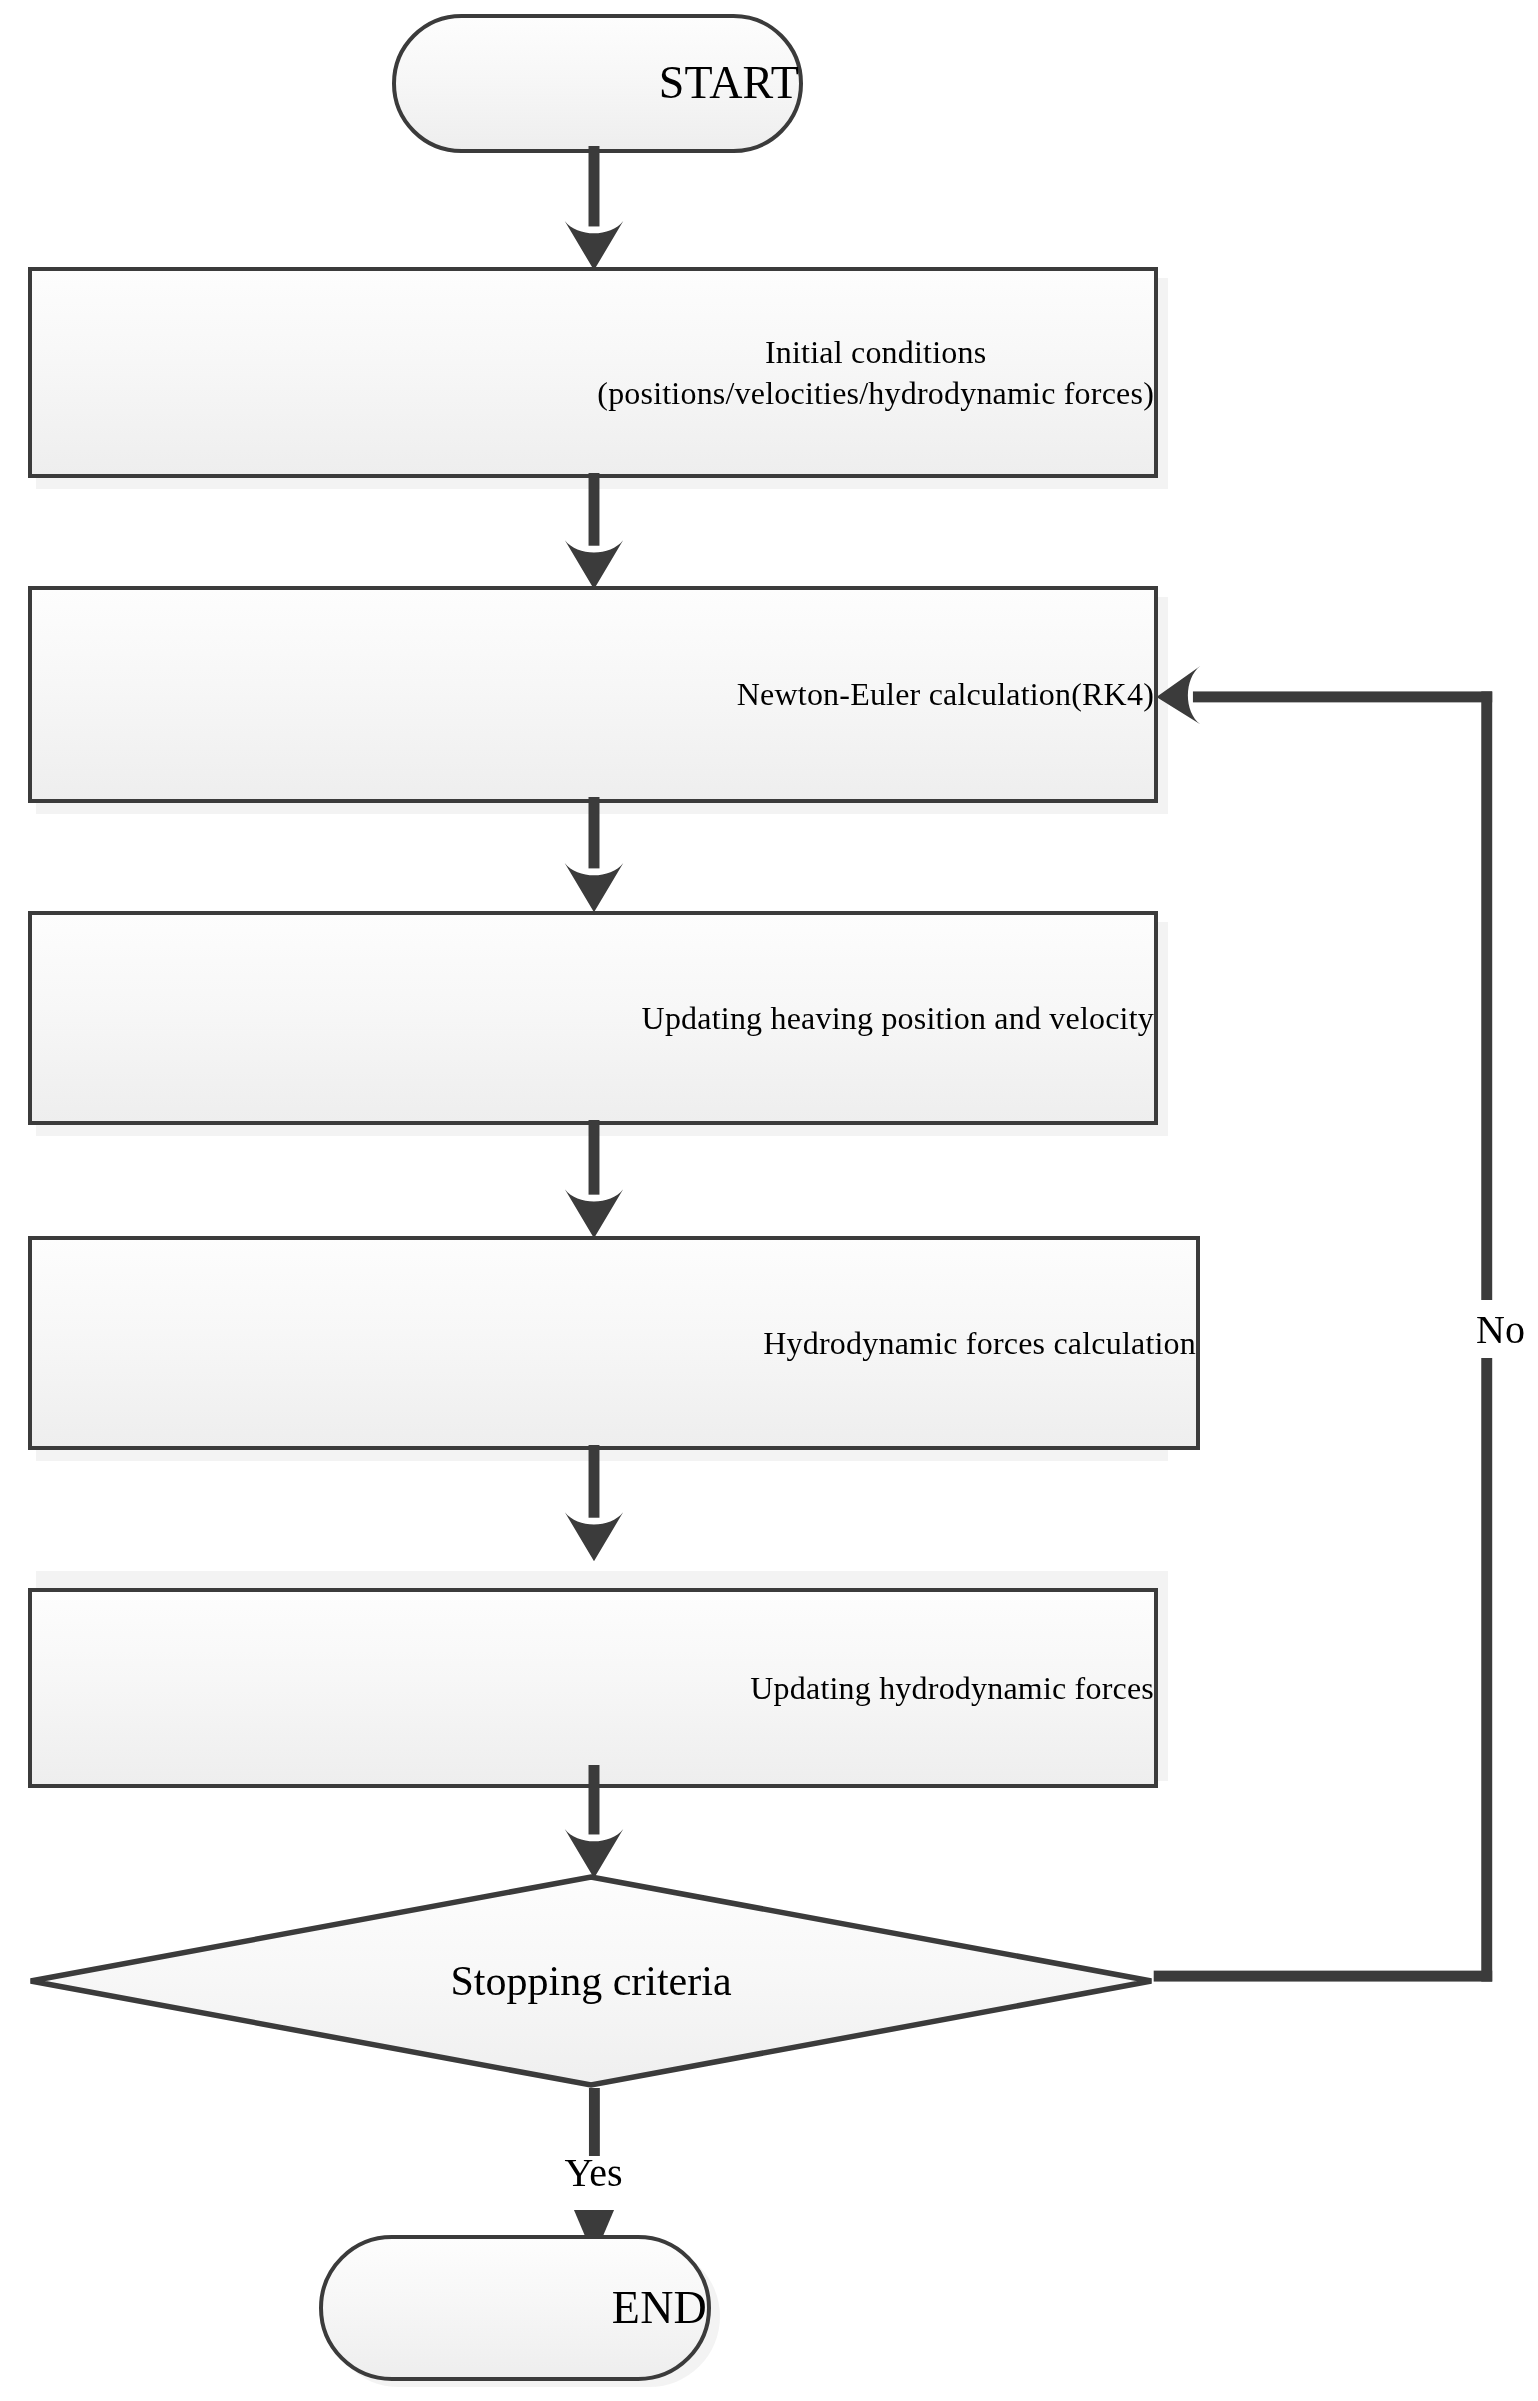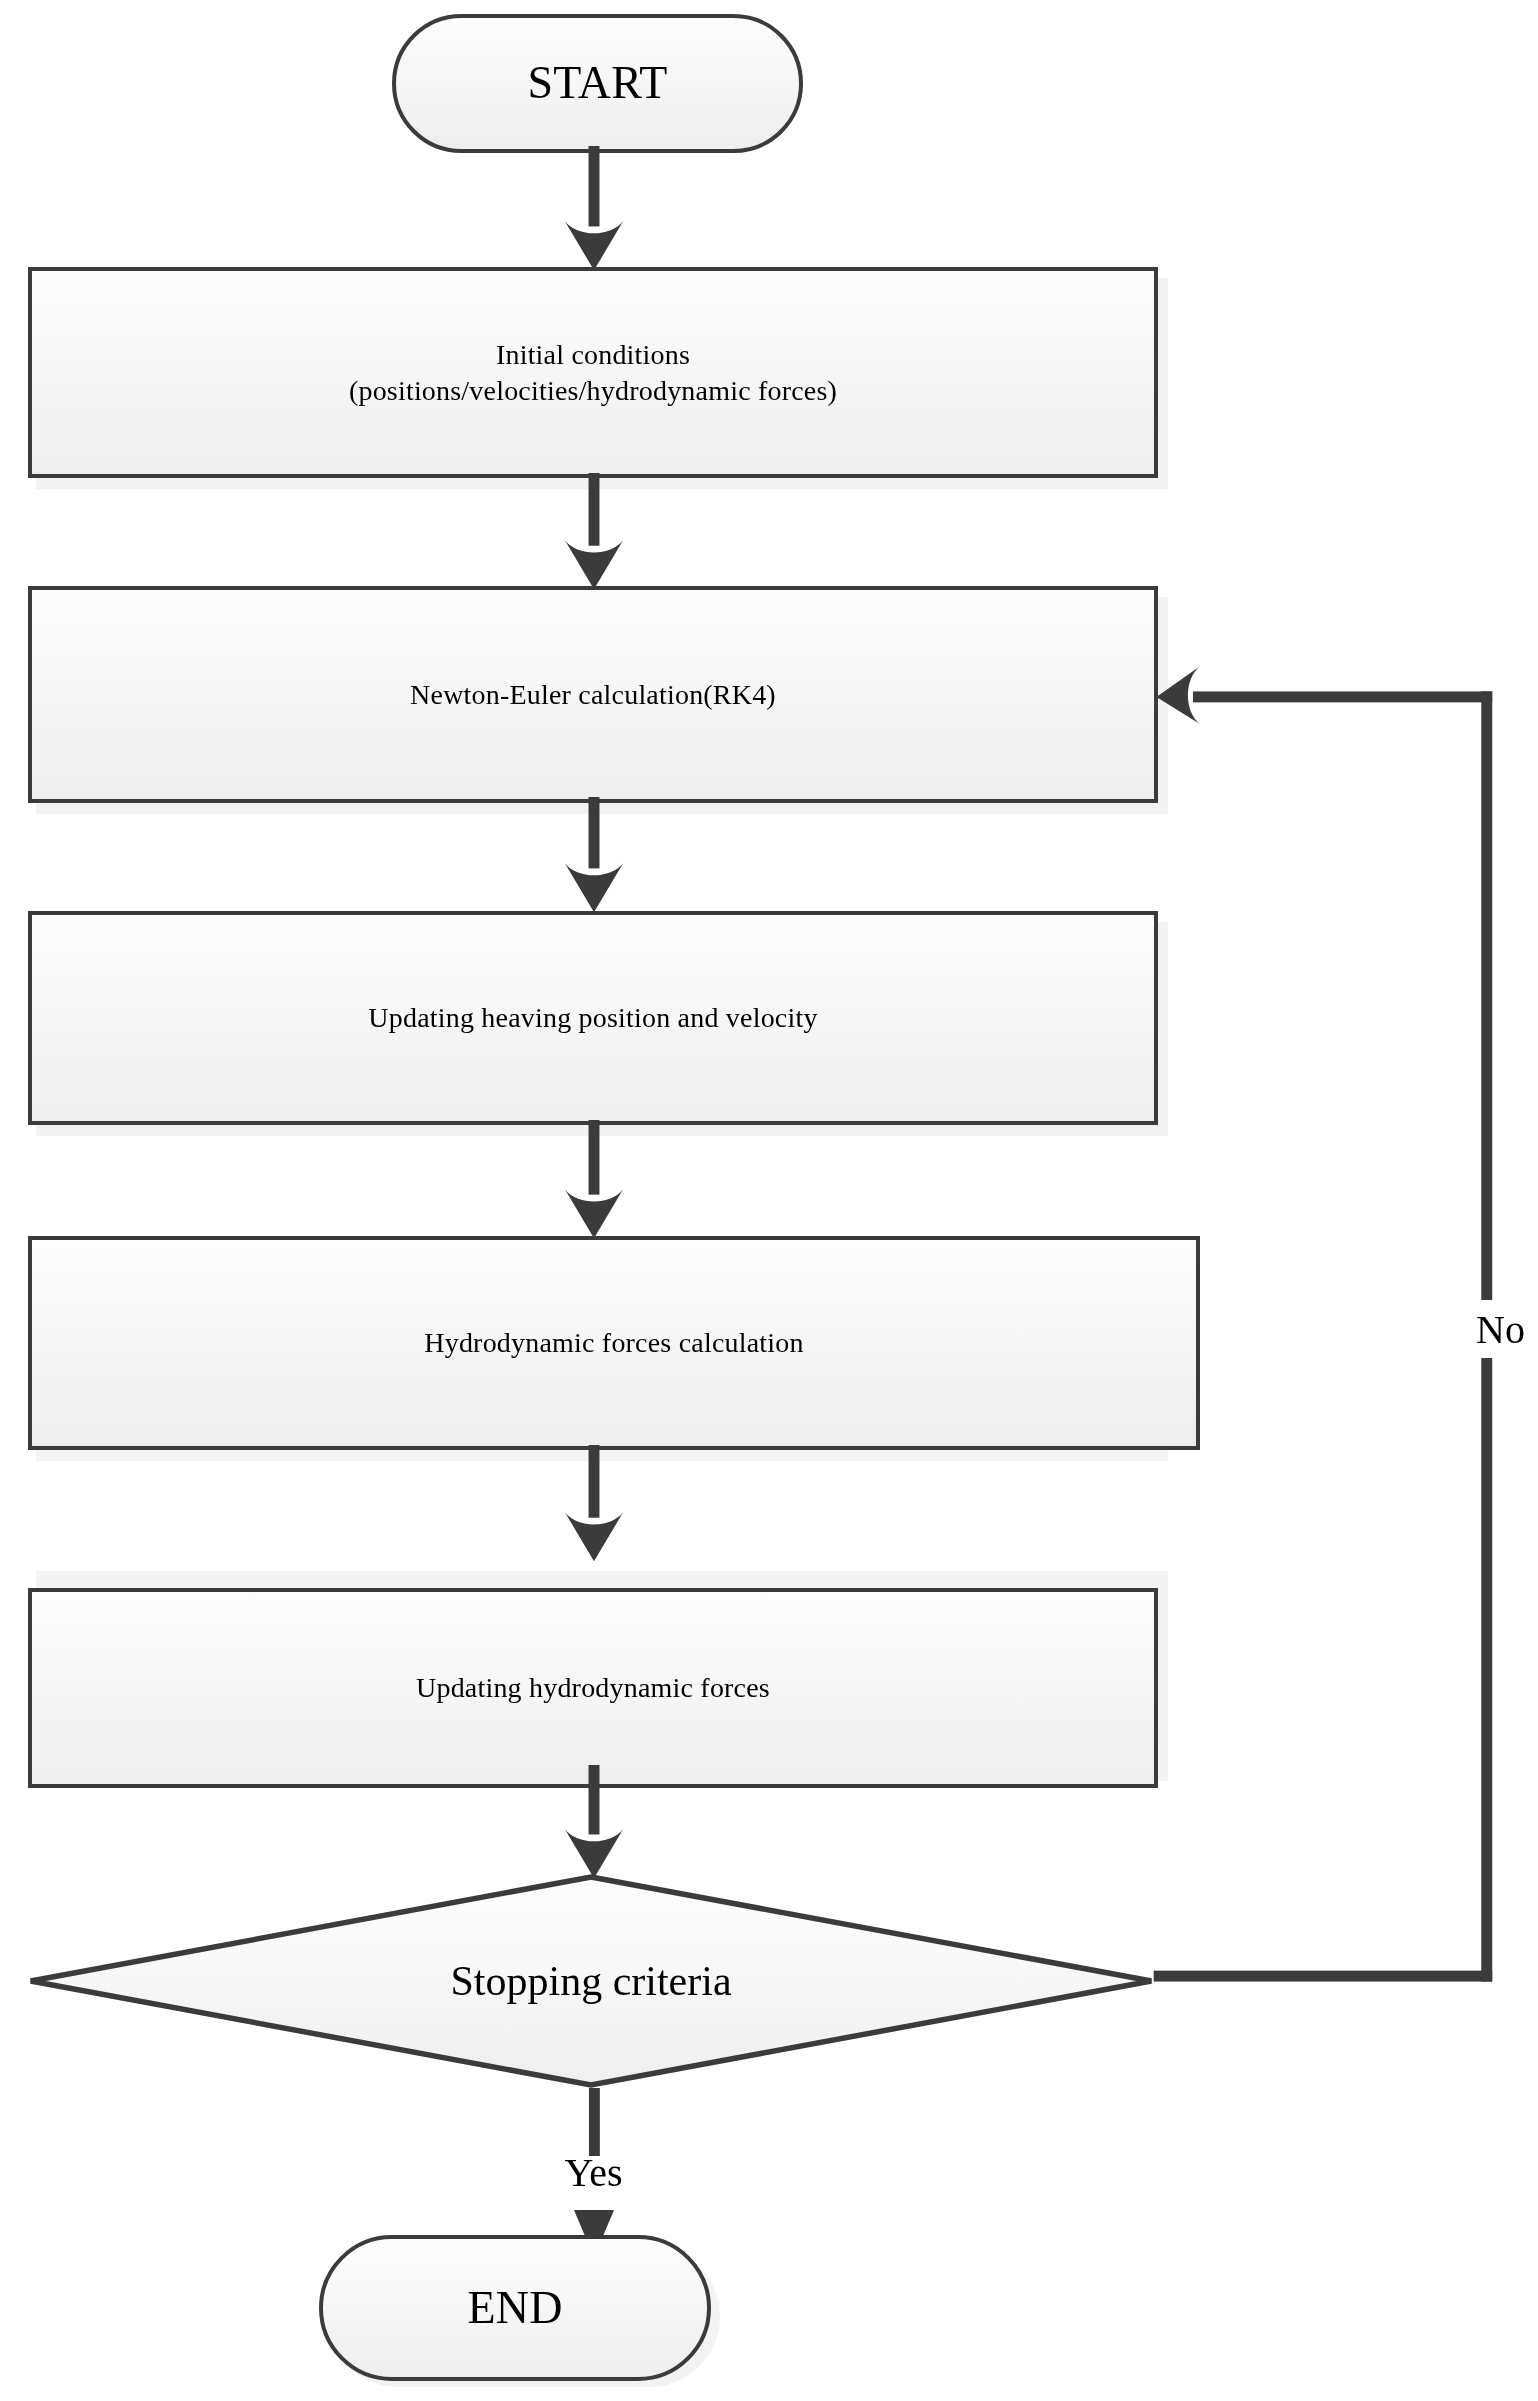--- a/index.html
+++ b/index.html
@@ -10,35 +10,35 @@
     background:#ffffff;
     font-family:"Liberation Serif","DejaVu Serif",serif;
     overflow:hidden;
   }
   
   .node{
     position:absolute;
     box-sizing:border-box;
     display:flex;
     align-items:center;
-    justify-content:center;
+    justify-content:flex-end;
     text-align:center;
     color:#000000;
     background:linear-gradient(180deg,#fdfdfd 0%,#f7f7f7 45%,#eeeeee 100%);
     border:4.6px solid #3b3b3b;
   }
   .node .label{
     display:block;
     line-height:1.28;
     letter-spacing:0.2px;
     white-space:pre-line;
   }
   .process{
     border-width:4.6px;
-    font-size:28px;
+    font-size:32px;
   }
   .terminator{
     border-radius:911px;
     border-width:4.6px;
     font-size:46px;
   }
   
   .decision-wrap{position:absolute;text-decoration:underline;}
   .decision-wrap svg{display:block;}
   .decision-label{

